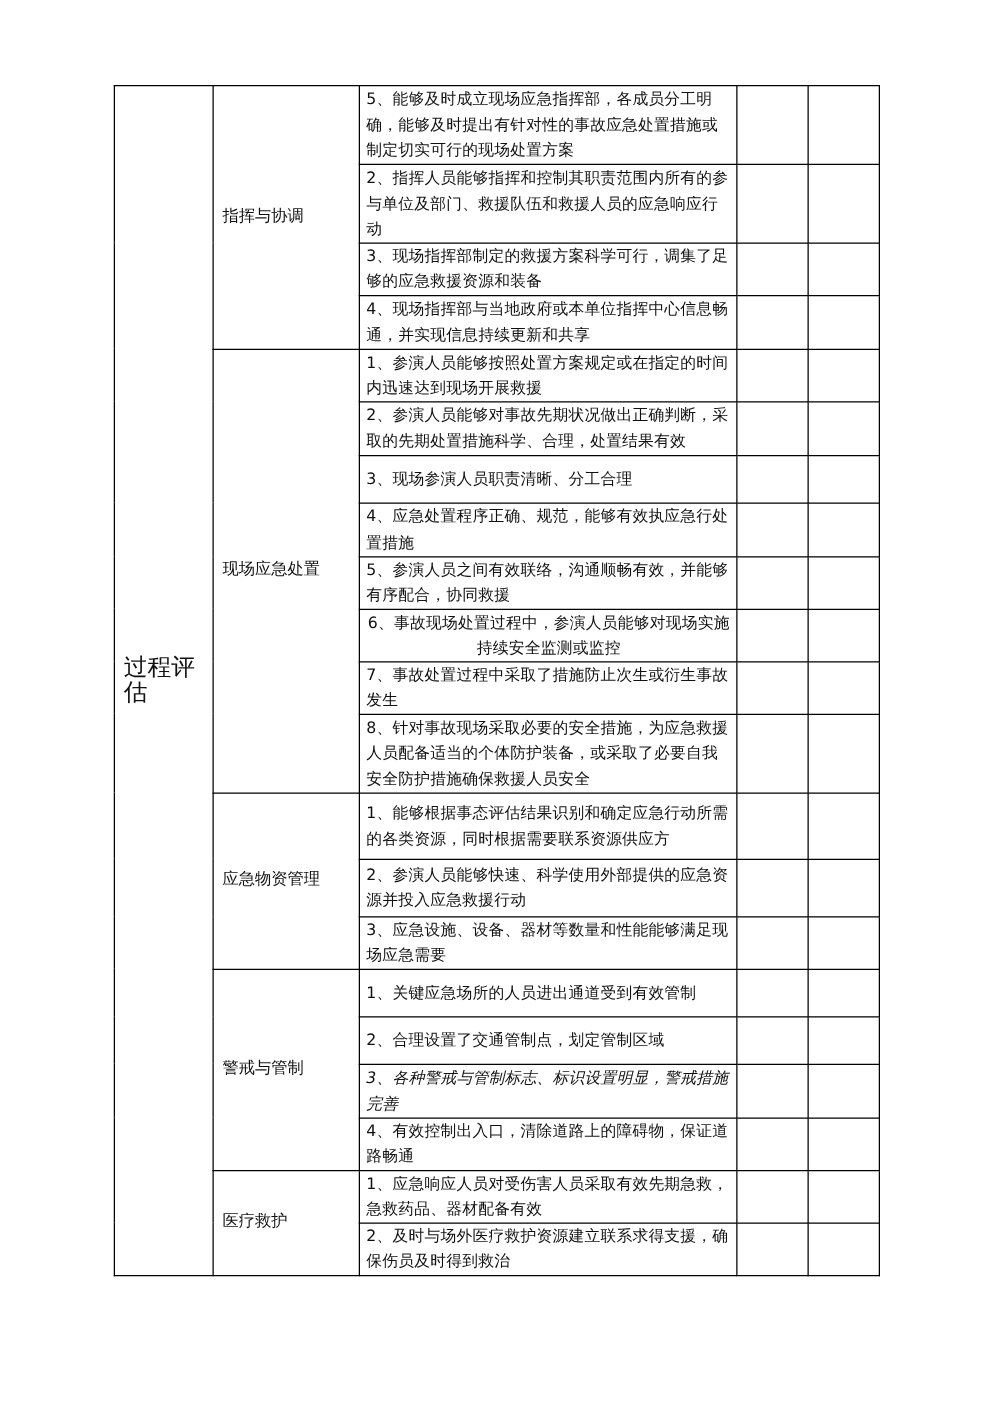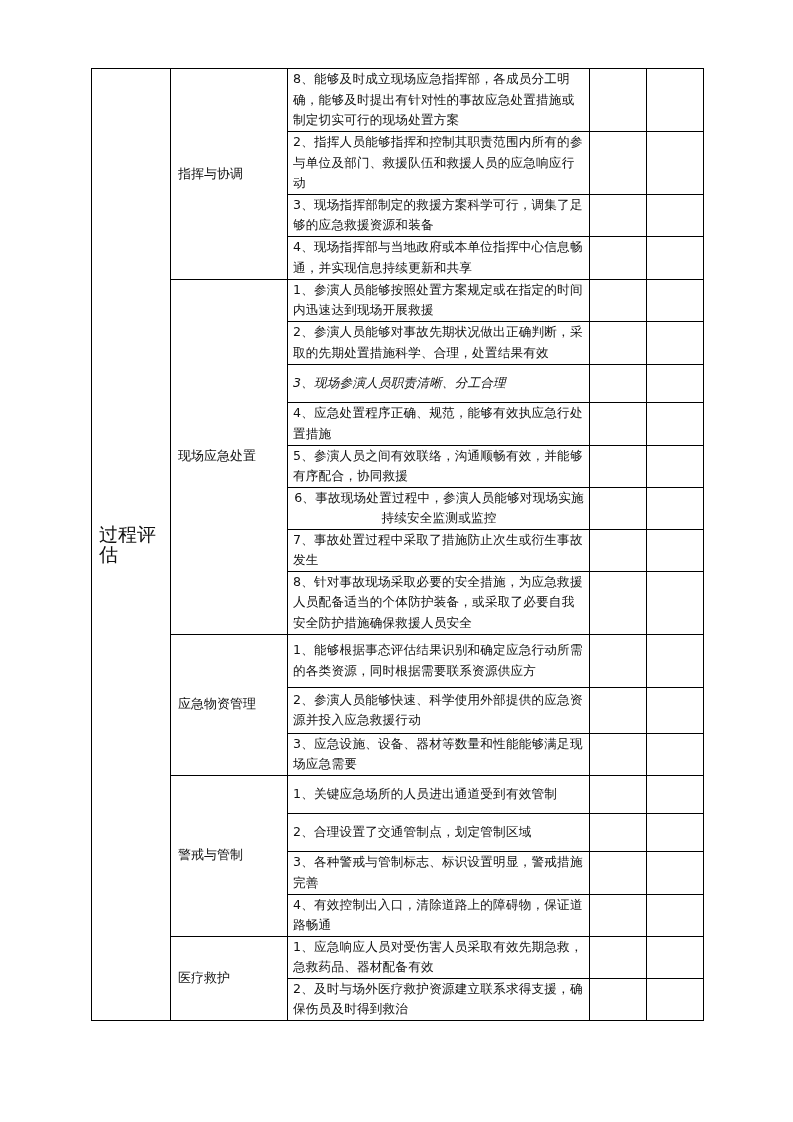--- a/index.html
+++ b/index.html
@@ -20,21 +20,21 @@
     <col style="width:79px">
     <col style="width:117px">
     <col style="width:302px">
     <col style="width:57px">
     <col style="width:57px">
   </colgroup>
   <tbody id="tbody">
       <tr style="height: 63px;">
         <td class="section" rowspan="21">过程评估</td>
         <td class="category" rowspan="4">指挥与协调</td>
-        <td class="criterion">8、能够及时成立现场应急指挥部，各成员分工明确，能够及时提出有针对性的事故应急处置措施或制定切实可行的现场处置方案</td>
+        <td class="criterion">5、能够及时成立现场应急指挥部，各成员分工明确，能够及时提出有针对性的事故应急处置措施或制定切实可行的现场处置方案</td>
         <td class="score"></td>
         <td class="note"></td>
       </tr>
       <tr style="height: 62px;">
         <td class="criterion">2、指挥人员能够指挥和控制其职责范围内所有的参与单位及部门、救援队伍和救援人员的应急响应行动</td>
         <td class="score"></td>
         <td class="note"></td>
       </tr>
       <tr style="height: 42px;">
         <td class="criterion">3、现场指挥部制定的救援方案科学可行，调集了足够的应急救援资源和装备</td>
@@ -50,21 +50,21 @@
         <td class="category" rowspan="8">现场应急处置</td>
         <td class="criterion">1、参演人员能够按照处置方案规定或在指定的时间内迅速达到现场开展救援</td>
         <td class="score"></td>
         <td class="note"></td>
       </tr>
       <tr style="height: 43px;">
         <td class="criterion">2、参演人员能够对事故先期状况做出正确判断，采取的先期处置措施科学、合理，处置结果有效</td>
         <td class="score"></td>
         <td class="note"></td>
       </tr>
-      <tr style="height: 38px; font-style: italic;">
+      <tr style="height: 38px;">
         <td class="criterion">3、现场参演人员职责清晰、分工合理</td>
         <td class="score"></td>
         <td class="note"></td>
       </tr>
       <tr style="height: 43px;">
         <td class="criterion">4、应急处置程序正确、规范，能够有效执应急行处置措施</td>
         <td class="score"></td>
         <td class="note"></td>
       </tr>
       <tr style="height: 42px;">
@@ -107,21 +107,21 @@
         <td class="category" rowspan="4">警戒与管制</td>
         <td class="criterion">1、关键应急场所的人员进出通道受到有效管制</td>
         <td class="score"></td>
         <td class="note"></td>
       </tr>
       <tr style="height: 38px; margin-top: 20px;">
         <td class="criterion">2、合理设置了交通管制点，划定管制区域</td>
         <td class="score"></td>
         <td class="note"></td>
       </tr>
-      <tr style="height: 43px;">
+      <tr style="height: 43px; font-style: italic;">
         <td class="criterion">3、各种警戒与管制标志、标识设置明显，警戒措施完善</td>
         <td class="score"></td>
         <td class="note"></td>
       </tr>
       <tr style="height: 42px;">
         <td class="criterion">4、有效控制出入口，清除道路上的障碍物，保证道路畅通</td>
         <td class="score"></td>
         <td class="note"></td>
       </tr>
       <tr style="height: 42px;">

